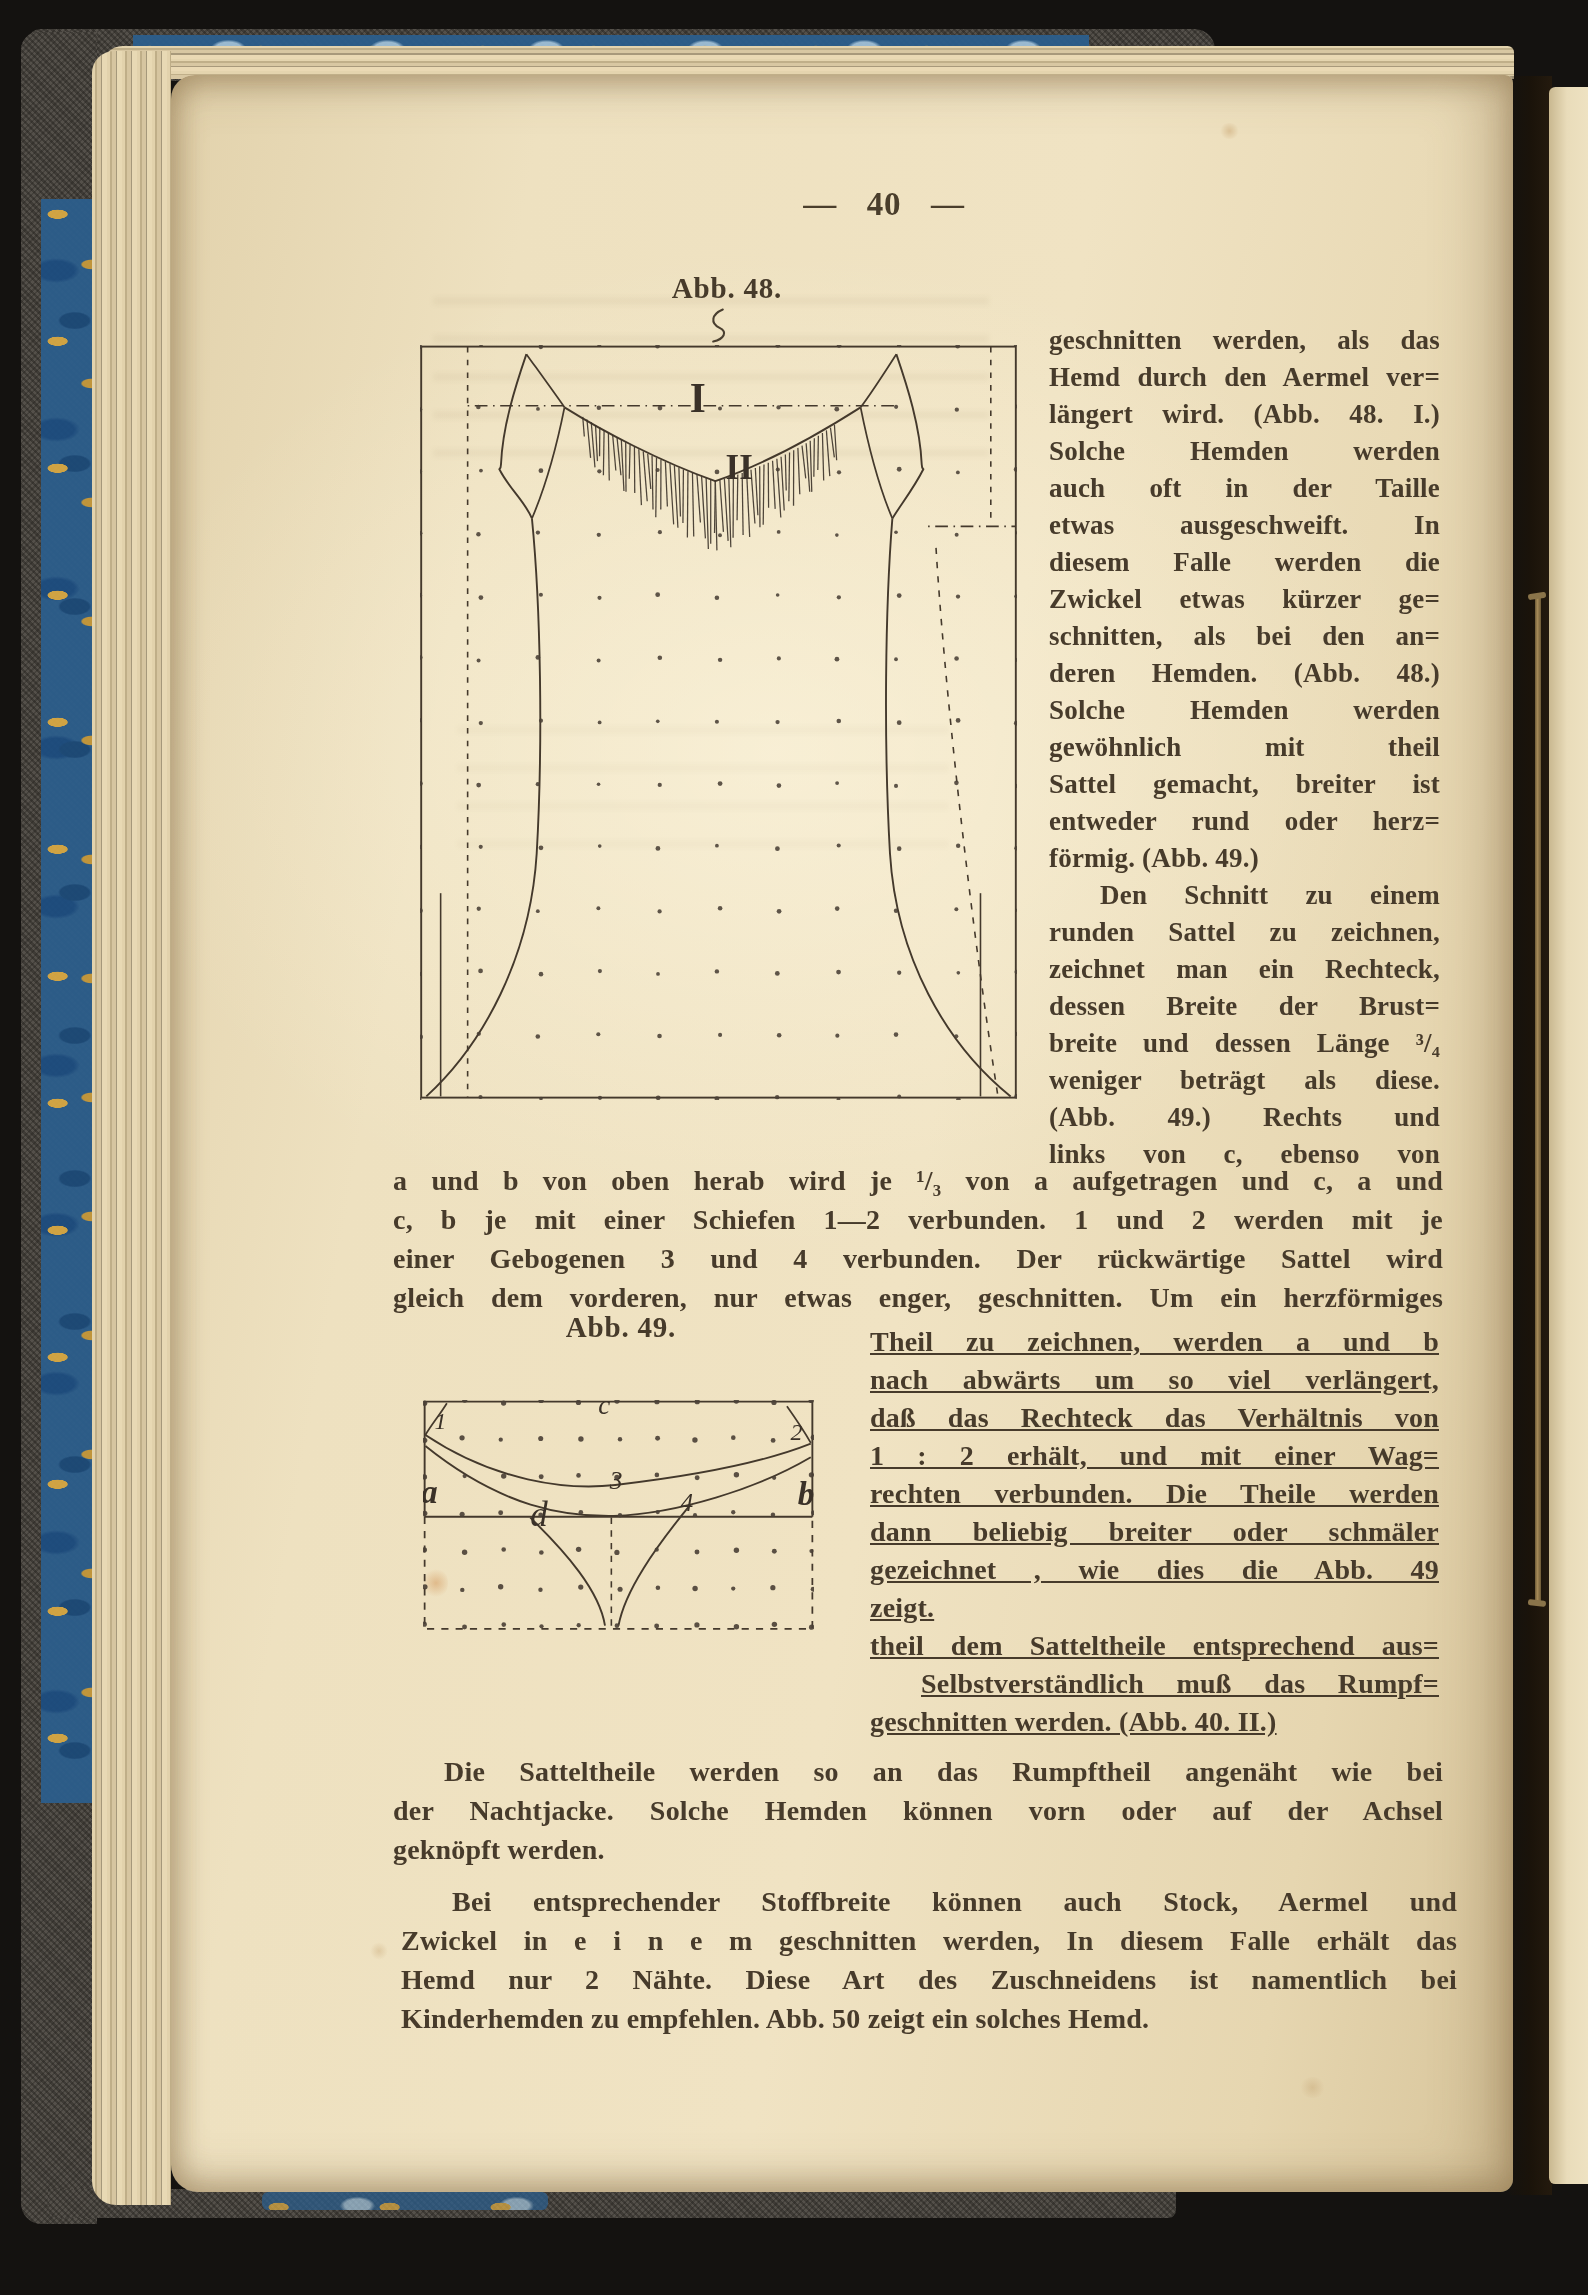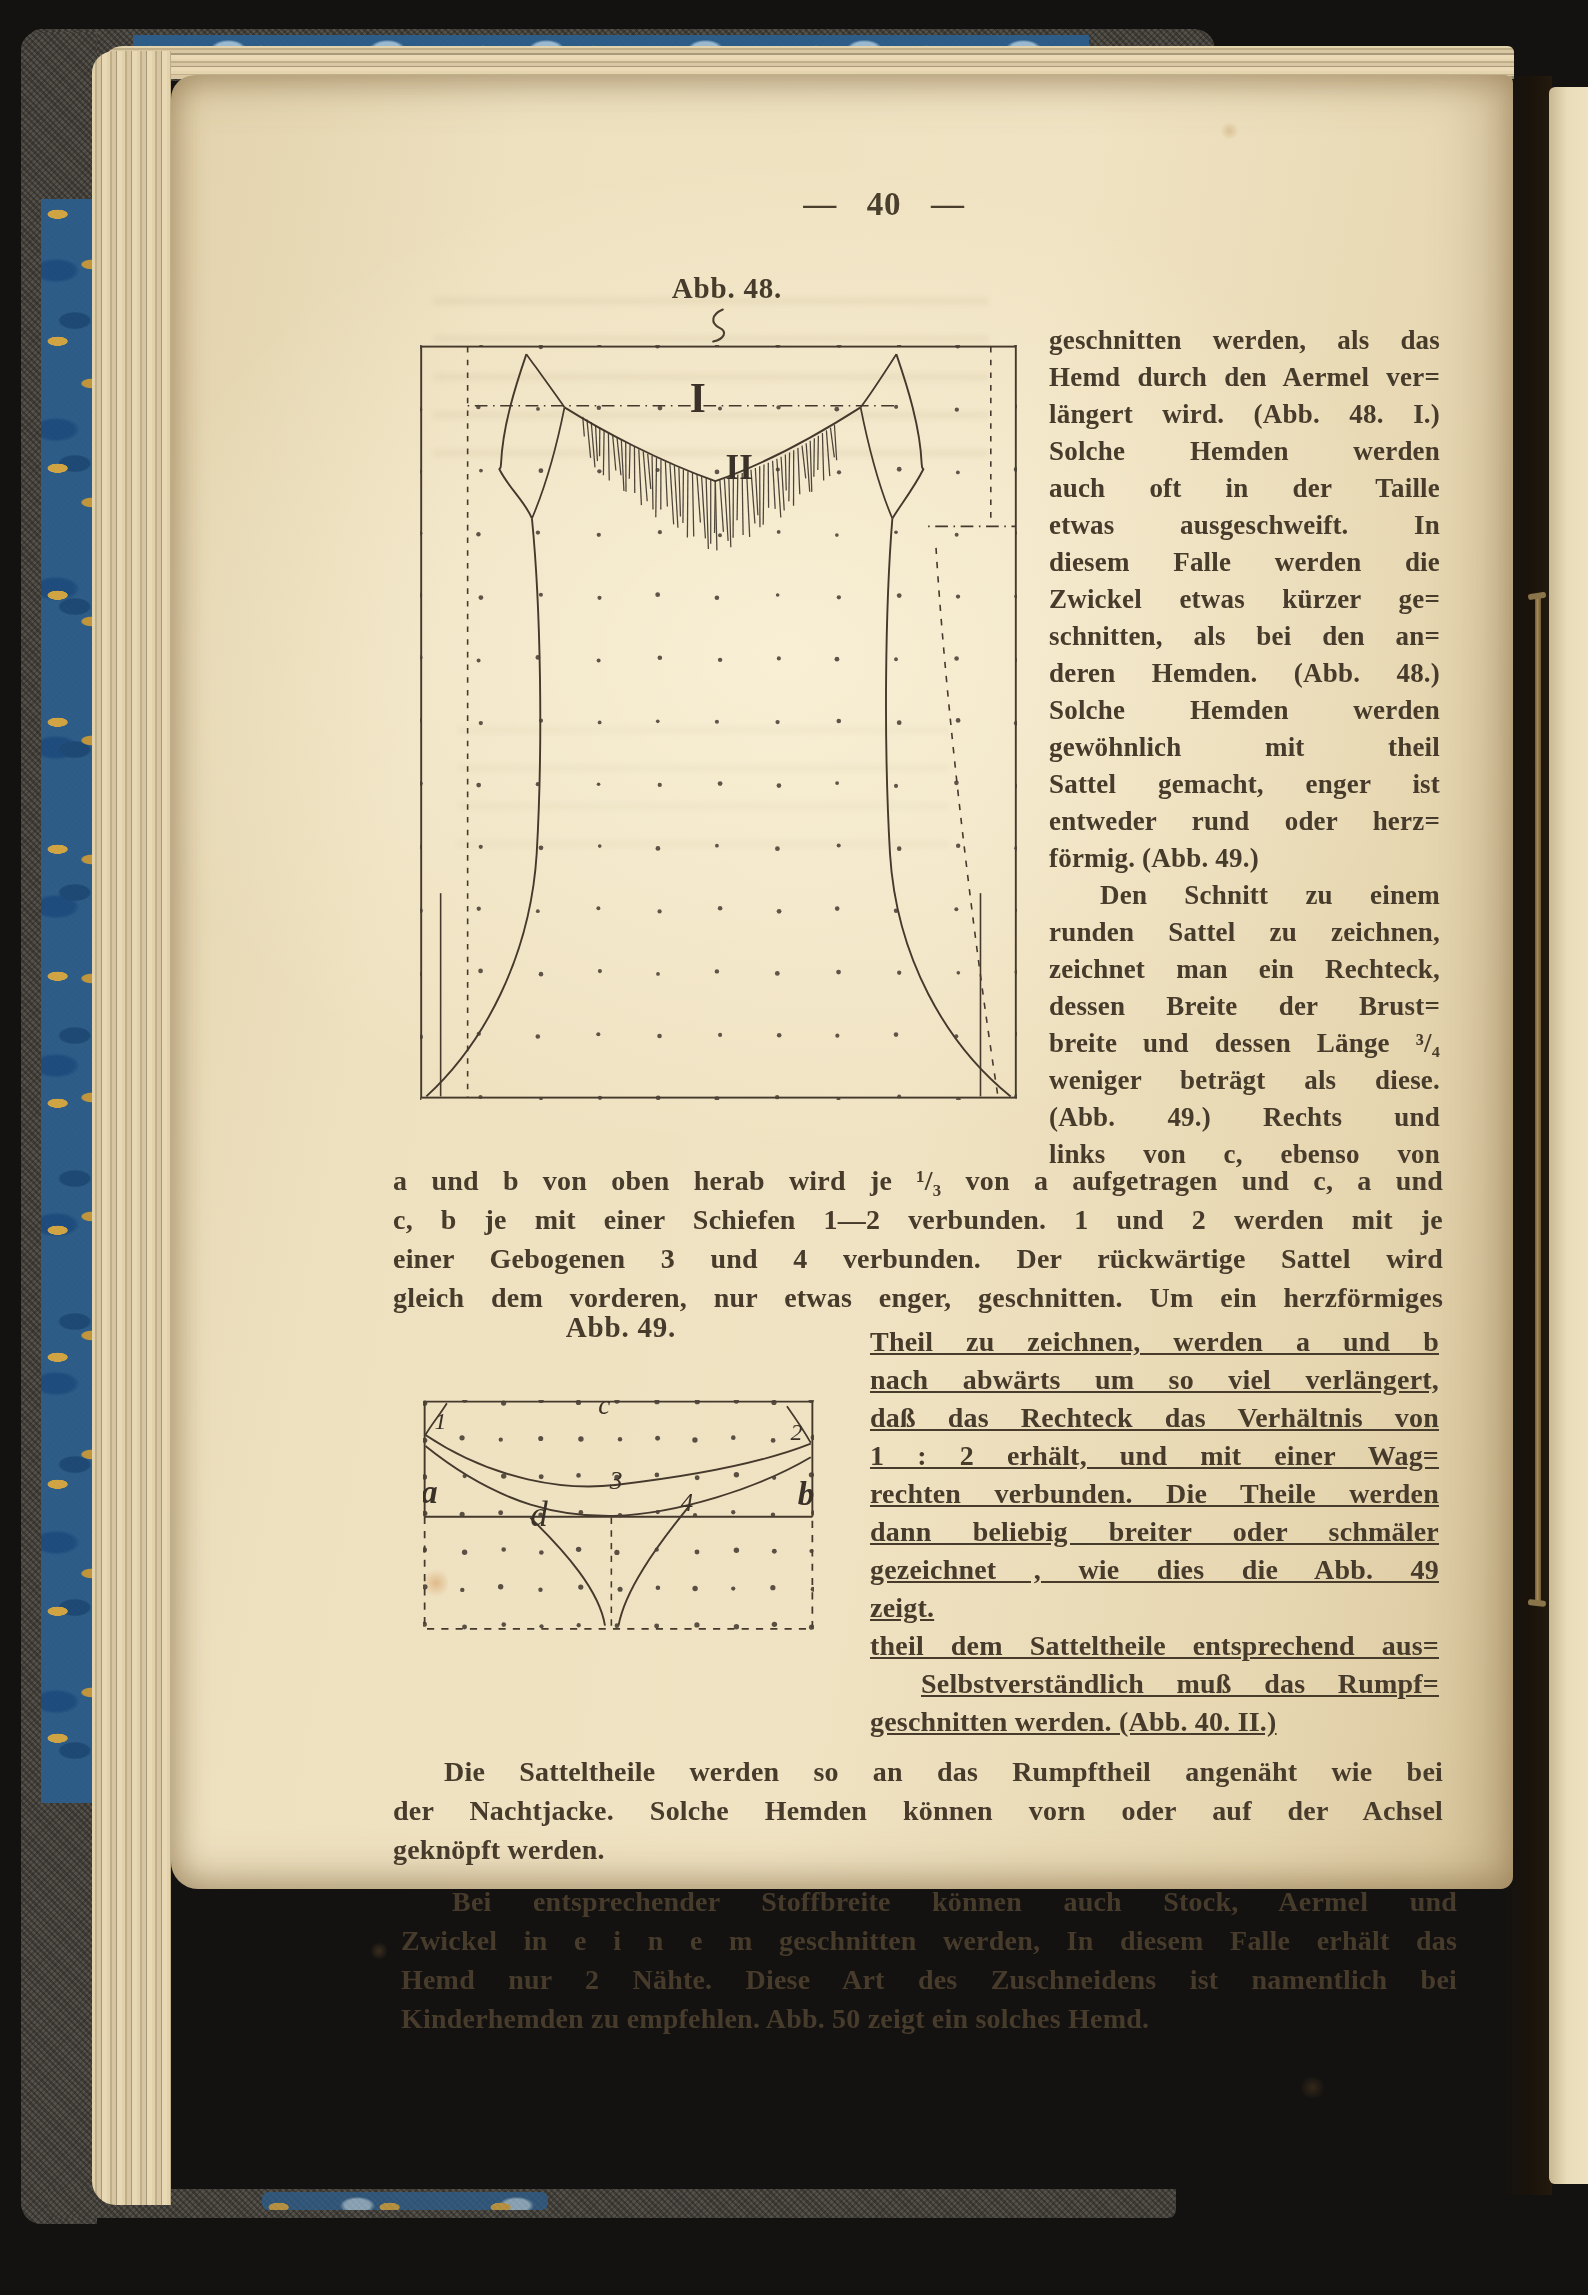--- a/index.html
+++ b/index.html
@@ -27,21 +27,21 @@
       radial-gradient(27px 14.3px at 55% 80%, #345f8a 0 50%, transparent 60%),
       radial-gradient(40px 20.7px at 10% 45%, #1d4d80 0 45%, transparent 60%),
       radial-gradient(35px 17.5px at 90% 45%, #74a0c0 0 40%, transparent 55%);
     background-size:111px 127px,95px 111px,127px 119px,103px 95px,135px 143px,159px 135px,143px 127px,151px 159px,167px 151px;
   }
   .stackV{background:repeating-linear-gradient(90deg,#e2d2ac 0 3.2px,#bfae88 3.2px 4.8px,#d6c5a0 4.8px 8.7px,#a5987b 8.7px 10.3px,#e8d9b4 10.3px 15px);}
   .stackH{background:repeating-linear-gradient(180deg,#e4d4ae 0 2.4px,#c0af89 2.4px 4px,#d8c7a2 4px 7.1px,#a8997b 7.1px 8.7px,#ead9b4 8.7px 12.7px);}
   .abs{position:absolute;}
   
   .page{
-    position:absolute;left:171px;top:75px;width:1342px;height:1814px;
+    position:absolute;left:171px;top:75px;width:1342px;height:2117px;
     border-radius:24px 8px 12.7px 27px;
     background:
       radial-gradient(953px 715px at 45% 32%, rgba(255,249,228,.55), transparent 70%),
       linear-gradient(100deg,#e2d2ac,#eee1c0 22%,#f0e3c3 55%,#e6d6b0 84%,#d7c49a);
     box-shadow:
       inset 0 11px 24px rgba(130,105,65,.25),
       inset 12.7px 0 27px rgba(130,105,65,.22),
       inset -27px 0 56px rgba(115,88,52,.30),
       inset 0 -14.3px 29px rgba(130,105,65,.22);
   }
@@ -357,21 +357,21 @@
       <div class="tline">längert wird. (Abb. 48. I.)</div>
       <div class="tline">Solche Hemden werden</div>
       <div class="tline">auch oft in der Taille</div>
       <div class="tline">etwas ausgeschweift. In</div>
       <div class="tline">diesem Falle werden die</div>
       <div class="tline">Zwickel etwas kürzer ge=</div>
       <div class="tline">schnitten, als bei den an=</div>
       <div class="tline">deren Hemden. (Abb. 48.)</div>
       <div class="tline">Solche Hemden werden</div>
       <div class="tline">gewöhnlich mit theil</div>
-      <div class="tline">Sattel gemacht, enger ist</div>
+      <div class="tline">Sattel gemacht, breiter ist</div>
       <div class="tline">entweder rund oder herz=</div>
       <div class="tline nojust">förmig. (Abb. 49.)</div>
       <div class="tline ind">Den Schnitt zu einem</div>
       <div class="tline">runden Sattel zu zeichnen,</div>
       <div class="tline">zeichnet man ein Rechteck,</div>
       <div class="tline">dessen Breite der Brust=</div>
       <div class="tline">breite und dessen Länge ³/₄</div>
       <div class="tline">weniger beträgt als diese.</div>
       <div class="tline">(Abb. 49.) Rechts und</div>
       <div class="tline">links von c, ebenso von</div>

